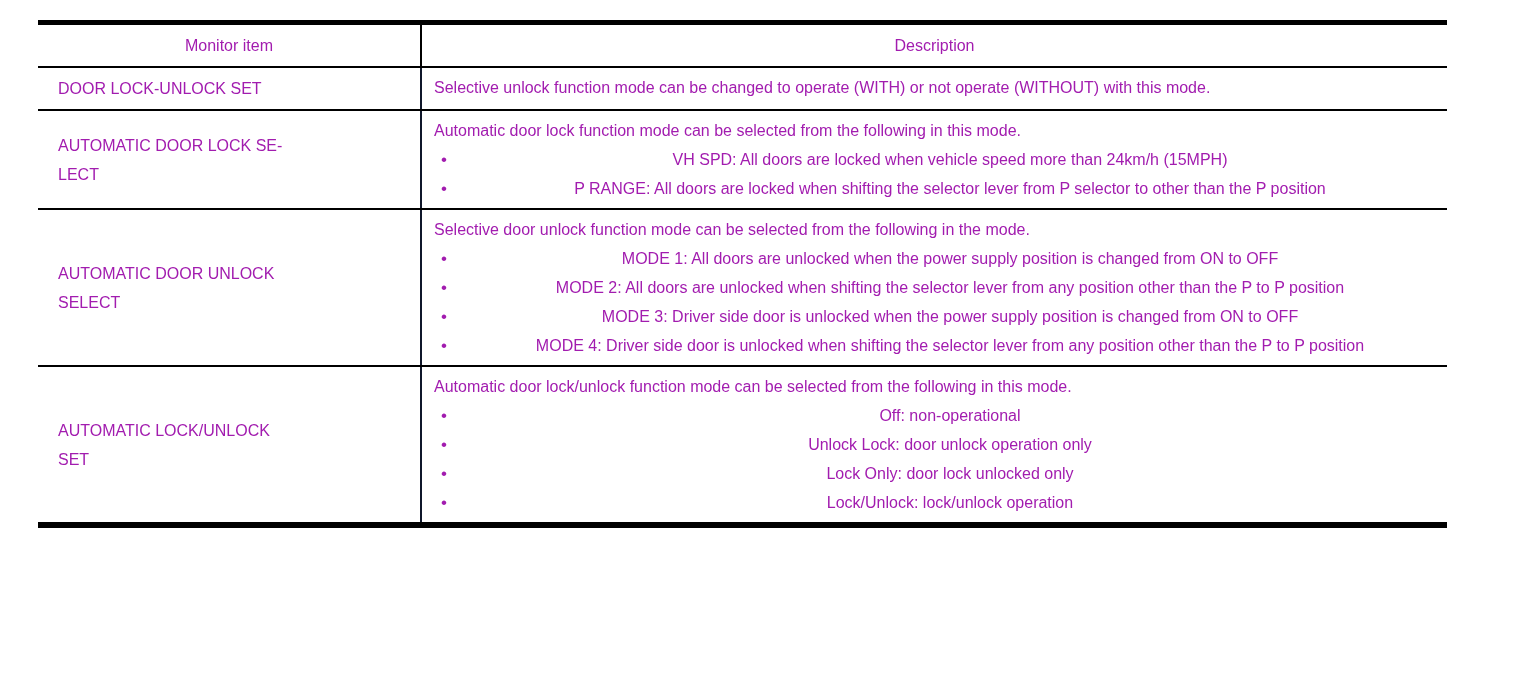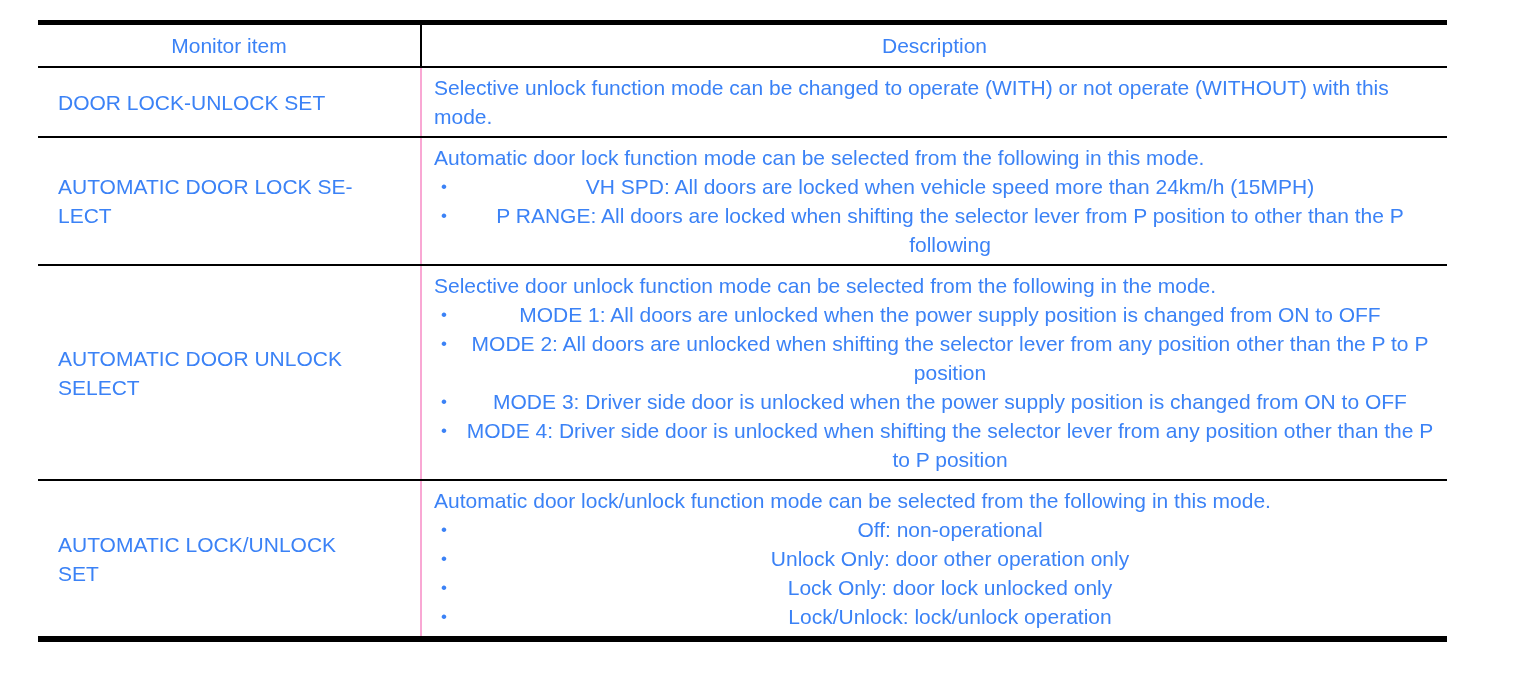--- a/index.html
+++ b/index.html
@@ -8,22 +8,22 @@
     background: #ffffff;
     width: 1536px;
     height: 690px;
     overflow: hidden;
   }
   .page {
     position: relative;
     width: 1360px;
     height: 690px;
     font-family: "Liberation Sans", "DejaVu Sans", sans-serif;
-    color: #3b82f6;
-    font-size: 21px;
+    color: #a21caf;
+    font-size: 16px;
     line-height: 29px;
     -webkit-font-smoothing: antialiased;
   }
   table.monitor-table {
     position: absolute;
     left: 38px;
     top: 20px;
     width: 1409px;
     border-collapse: collapse;
     border-top: 5px solid #000;
@@ -40,21 +40,21 @@
     border-bottom: 2px solid #000;
     padding: 0;
   }
   thead th:first-child { border-right: 2px solid #000; }
   tbody td {
     border-bottom: 2px solid #000;
     padding: 0;
   }
   tbody tr:last-child td { border-bottom: none; }
   td.item-cell {
-    border-right: 2px solid #f9a8d4;
+    border-right: 2px solid #0f172a;
     vertical-align: middle;
     padding: 6px 12px 6px 20px;
     white-space: pre-line;
   }
   td.desc-cell {
     vertical-align: top;
     padding: 5px 10px 5px 12px;
   }
   .intro { margin: 0; }
   ul.bullets {
@@ -99,21 +99,21 @@
     </td>
   </tr>
 
   <tr>
     <td class="item-cell">AUTOMATIC DOOR LOCK SE-
 LECT</td>
     <td class="desc-cell">
       <p class="intro">Automatic door lock function mode can be selected from the following in this mode.</p>
       <ul class="bullets">
               <li>VH SPD: All doors are locked when vehicle speed more than 24km/h (15MPH)</li>
-              <li>P RANGE: All doors are locked when shifting the selector lever from P position to other than the P following</li>
+              <li>P RANGE: All doors are locked when shifting the selector lever from P selector to other than the P position</li>
             </ul>
     </td>
   </tr>
 
   <tr>
     <td class="item-cell">AUTOMATIC DOOR UNLOCK
 SELECT</td>
     <td class="desc-cell">
       <p class="intro">Selective door unlock function mode can be selected from the following in the mode.</p>
       <ul class="bullets">
@@ -125,21 +125,21 @@
     </td>
   </tr>
 
   <tr>
     <td class="item-cell">AUTOMATIC LOCK/UNLOCK
 SET</td>
     <td class="desc-cell">
       <p class="intro">Automatic door lock/unlock function mode can be selected from the following in this mode.</p>
       <ul class="bullets">
               <li>Off: non-operational</li>
-              <li>Unlock Only: door other operation only</li>
+              <li>Unlock Lock: door unlock operation only</li>
               <li>Lock Only: door lock unlocked only</li>
               <li>Lock/Unlock: lock/unlock operation</li>
             </ul>
     </td>
   </tr>
 </tbody>
   </table>
 </div>
 
 </body></html>

